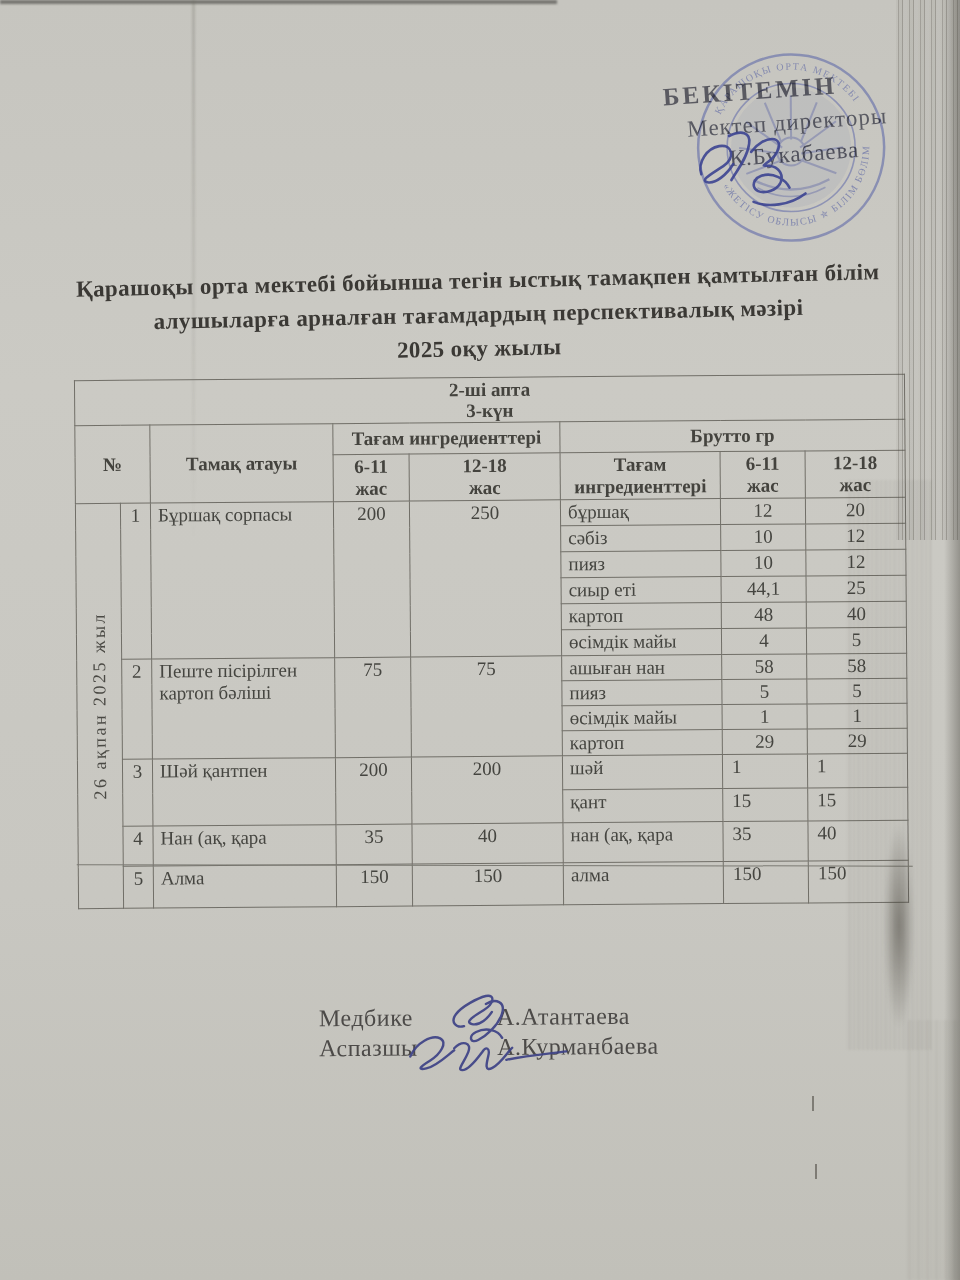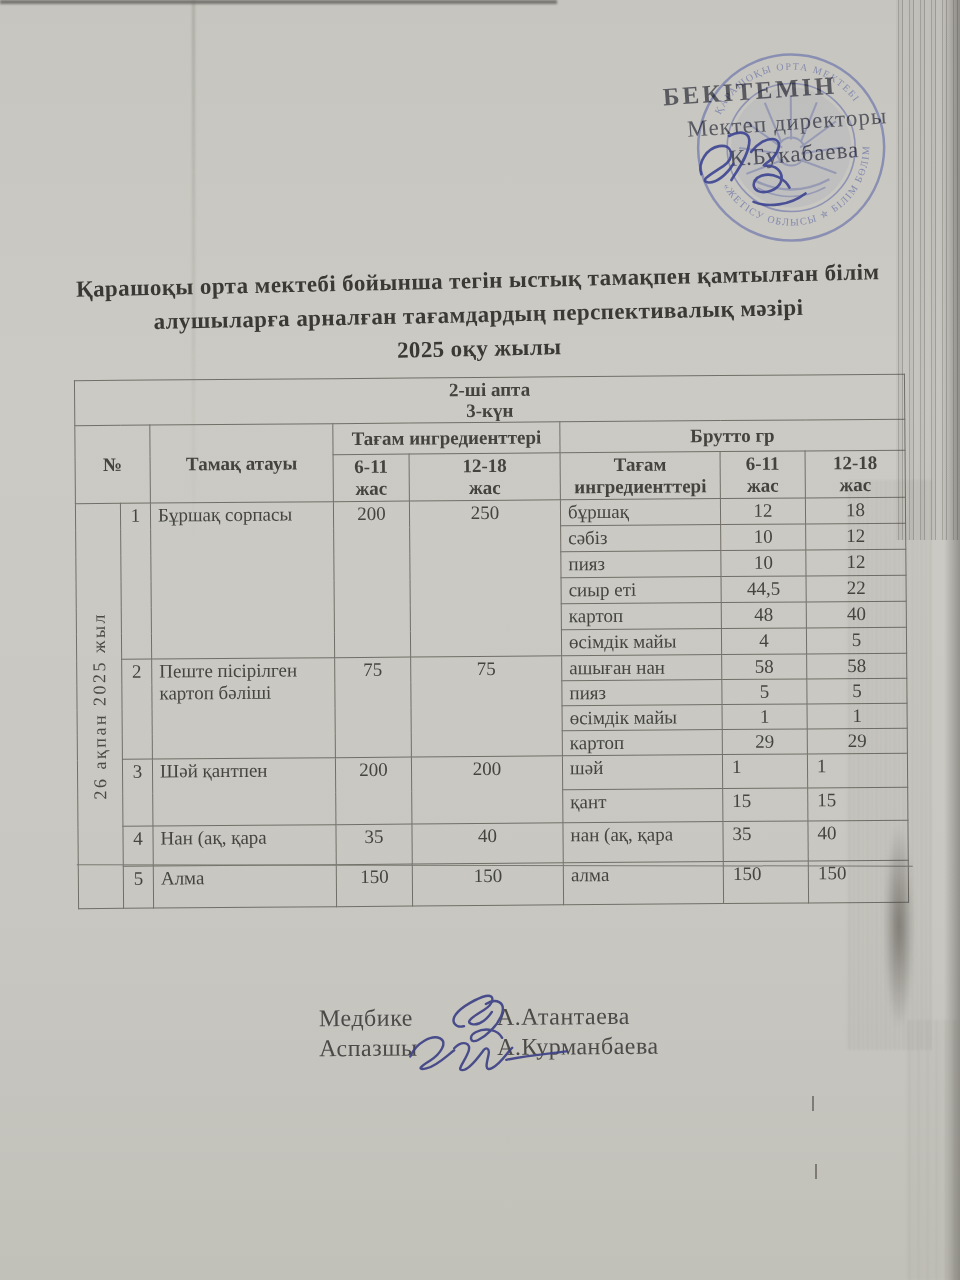--- a/index.html
+++ b/index.html
@@ -168,36 +168,36 @@
         <tr>
           <td rowspan="14" class="datecell">
             <div class="vdate">26  ақпан  2025 жыл</div>
           </td>
           <td rowspan="6" class="num">1</td>
           <td rowspan="6" class="name">Бұршақ сорпасы</td>
           <td rowspan="6" class="ctr">200</td>
           <td rowspan="6" class="ctr">250</td>
           <td class="ing" style="height:23px">бұршақ</td>
           <td class="ctr">12</td>
-          <td class="ctr">18</td>
+          <td class="ctr">20</td>
         </tr>
         <tr>
           <td class="ing" style="height:23px">сәбіз</td>
           <td class="ctr">10</td>
           <td class="ctr">12</td>
         </tr>
         <tr>
           <td class="ing" style="height:23px">пияз</td>
           <td class="ctr">10</td>
           <td class="ctr">12</td>
         </tr>
         <tr>
           <td class="ing" style="height:23px">сиыр еті</td>
-          <td class="ctr">44,5</td>
-          <td class="ctr">22</td>
+          <td class="ctr">44,1</td>
+          <td class="ctr">25</td>
         </tr>
         <tr>
           <td class="ing" style="height:23px">картоп</td>
           <td class="ctr">48</td>
           <td class="ctr">40</td>
         </tr>
         <tr>
           <td class="ing" style="height:23px">өсімдік майы</td>
           <td class="ctr">4</td>
           <td class="ctr">5</td>

